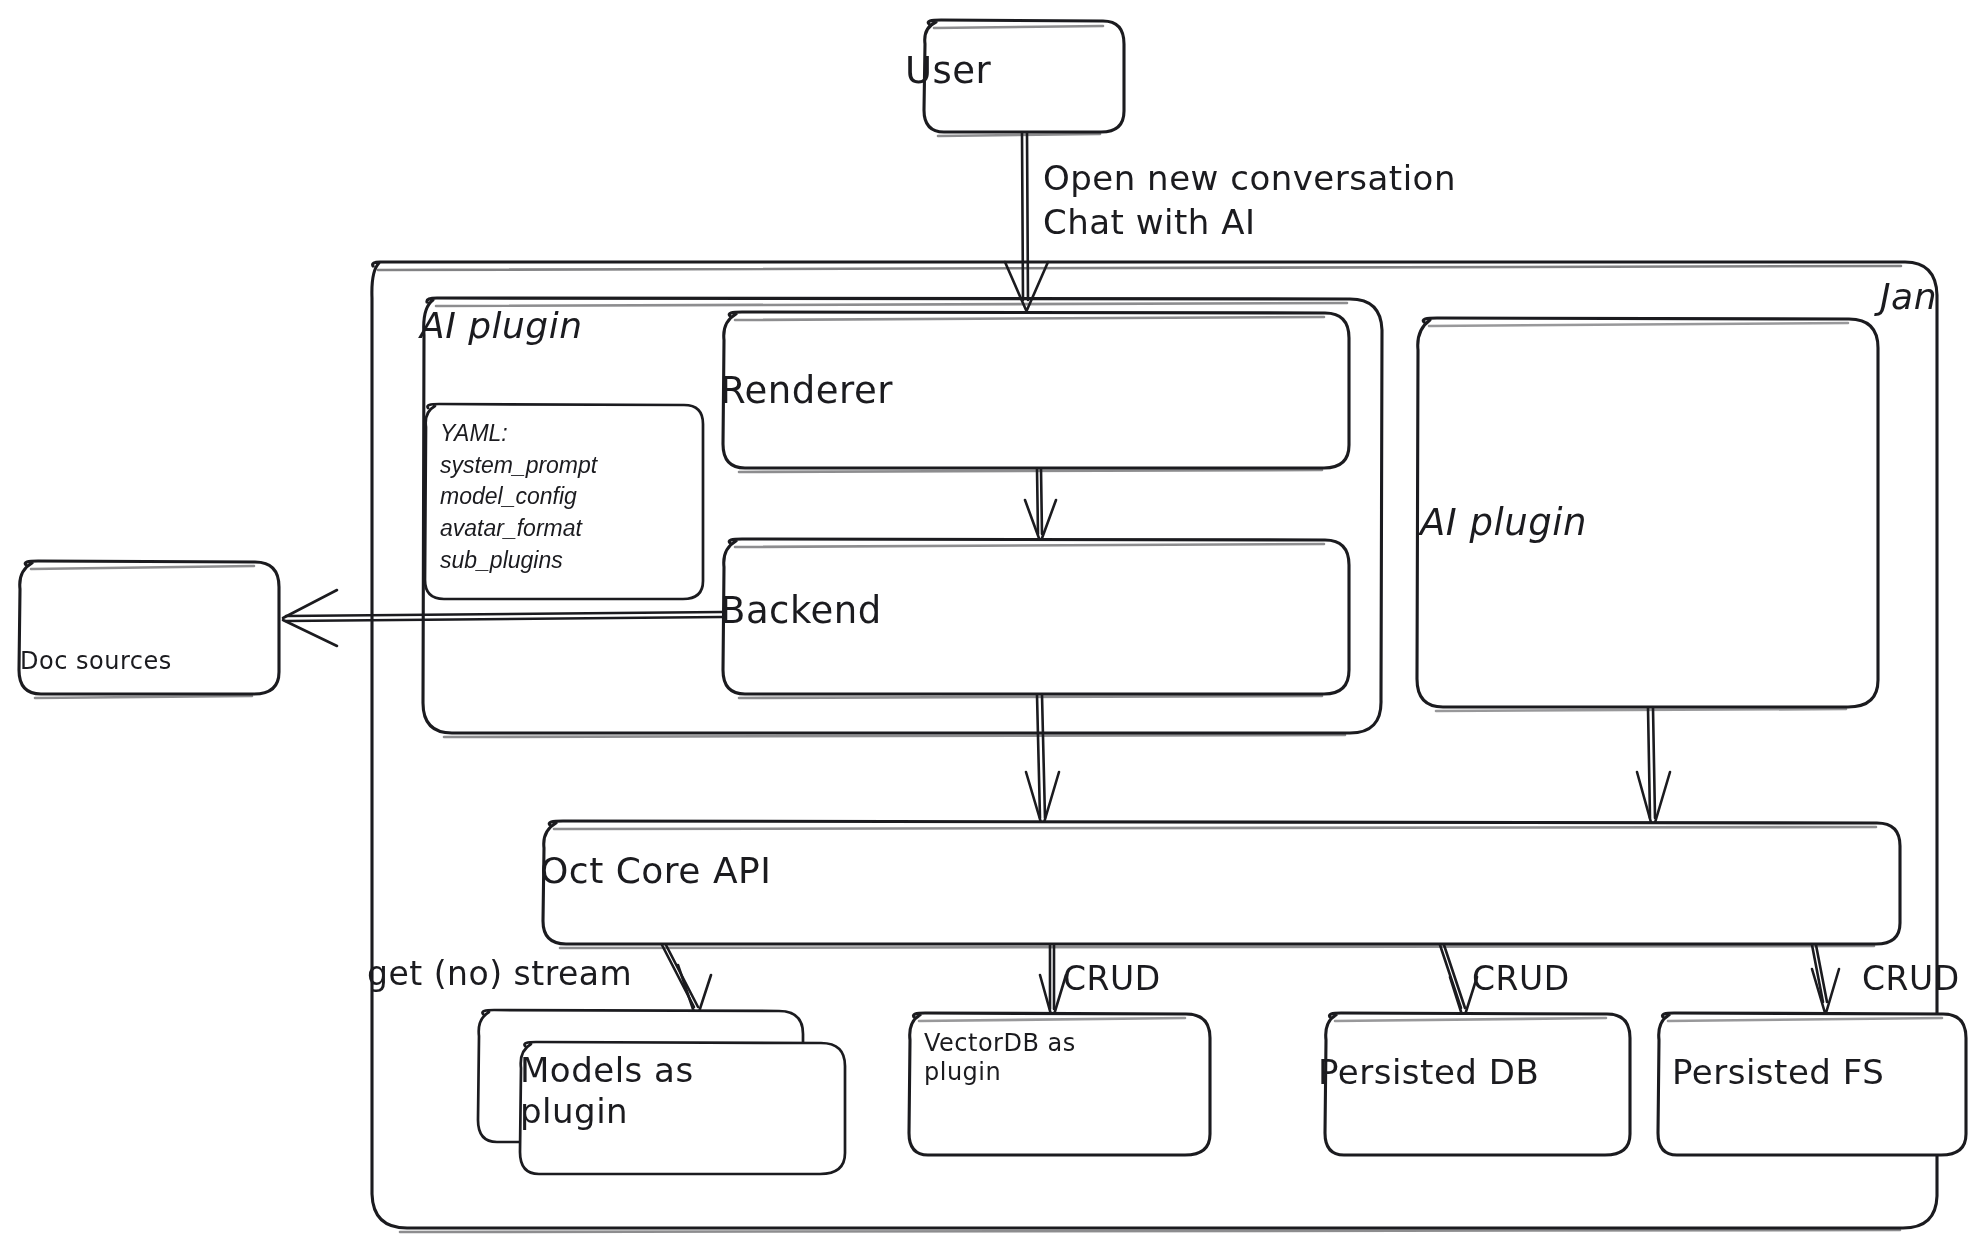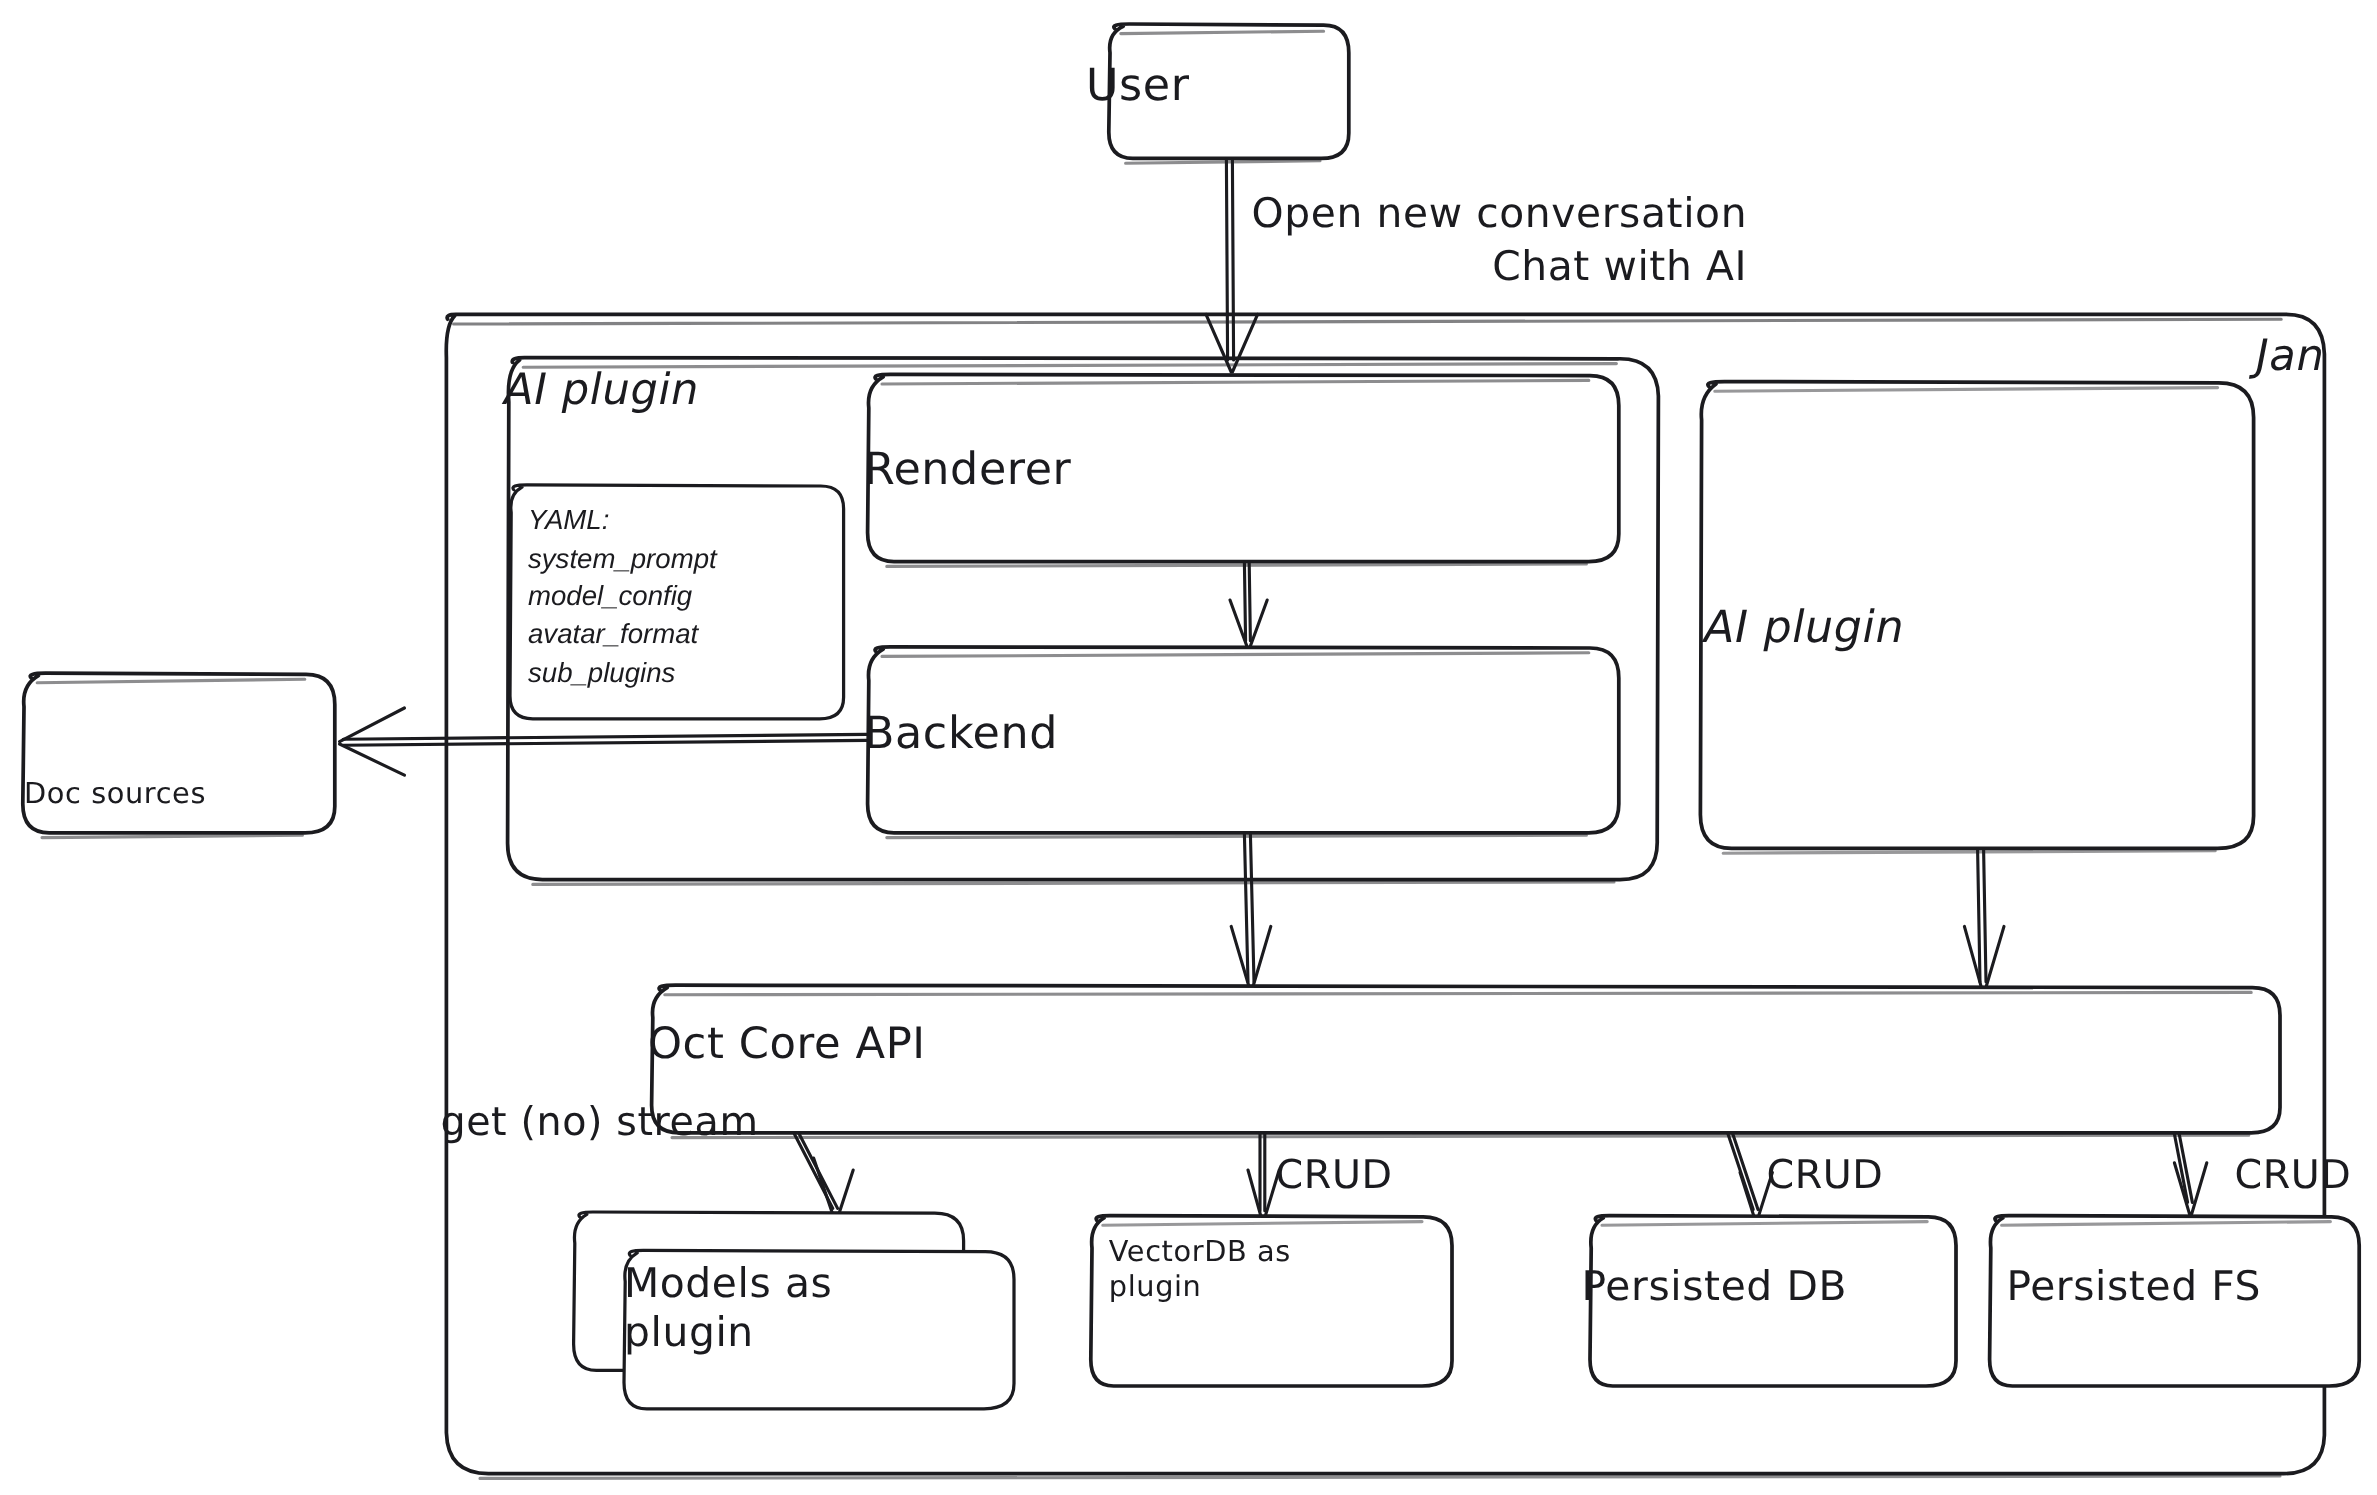--- a/index.html
+++ b/index.html
@@ -43,23 +43,23 @@
   .t-jancore   { left: 540px;  top: 849px;  width: 1320px;font-size: 36px; }
   .t-models    { left: 520px;  top: 1050px; width: 270px; font-size: 34px; }
   .t-vector    { left: 924px;  top: 1029px; width: 290px; font-size: 24px; }
   .t-pdb       { left: 1318px; top: 1052px; width: 300px; font-size: 34px; }
   .t-pfs       { left: 1672px; top: 1052px; width: 300px; font-size: 34px; }
 
   .group-label { font-size: 36px; font-style: italic; }
   .g-jan       { left: 1880px; top: 276px; }
   .g-aiplugin  { left: 420px;  top: 305px; }
 
-  .edge-label { font-size: 33px; line-height: 1.28; text-align: right; }
+  .edge-label { font-size: 33px; line-height: 1.28; }
   .e-open     { left: 1043px; top: 157px;  font-size: 34px; }
-  .e-stream   { left: 367px;  top: 914px;  }
+  .e-stream   { left: 367px;  top: 953px;  }
   .e-crud1    { left: 1063px; top: 958px;  }
   .e-crud2    { left: 1472px; top: 958px;  }
   .e-crud3    { left: 1862px; top: 958px;  }
 
   .yaml-box-text {
     position: absolute;
     left: 440px;
     top: 418px;
     width: 240px;
     font-size: 23px;

